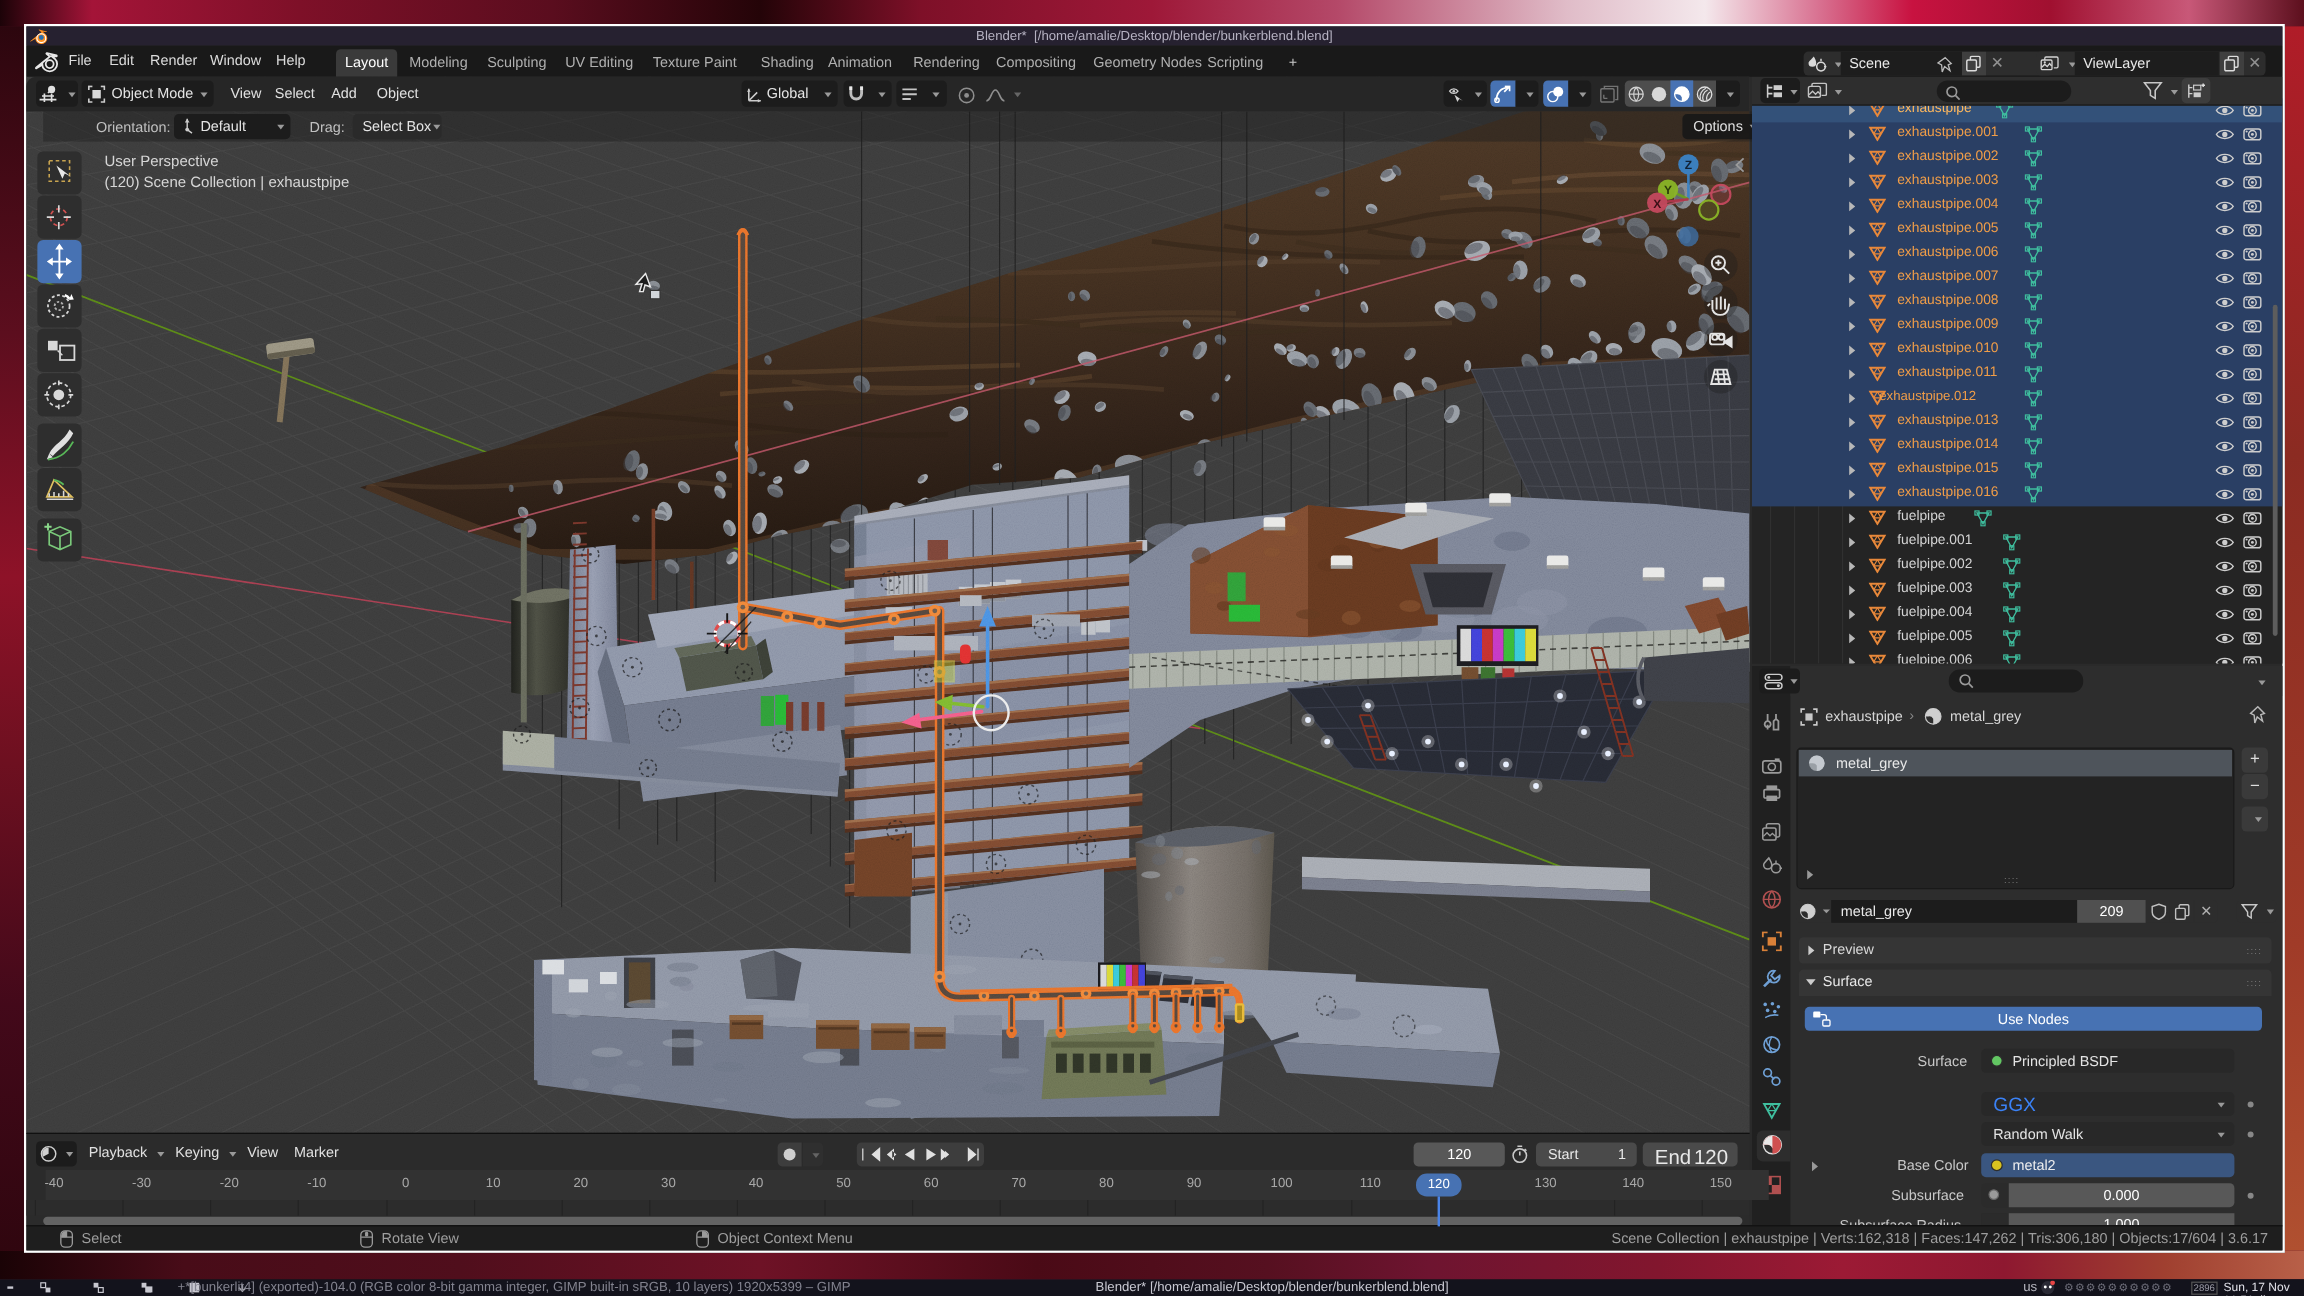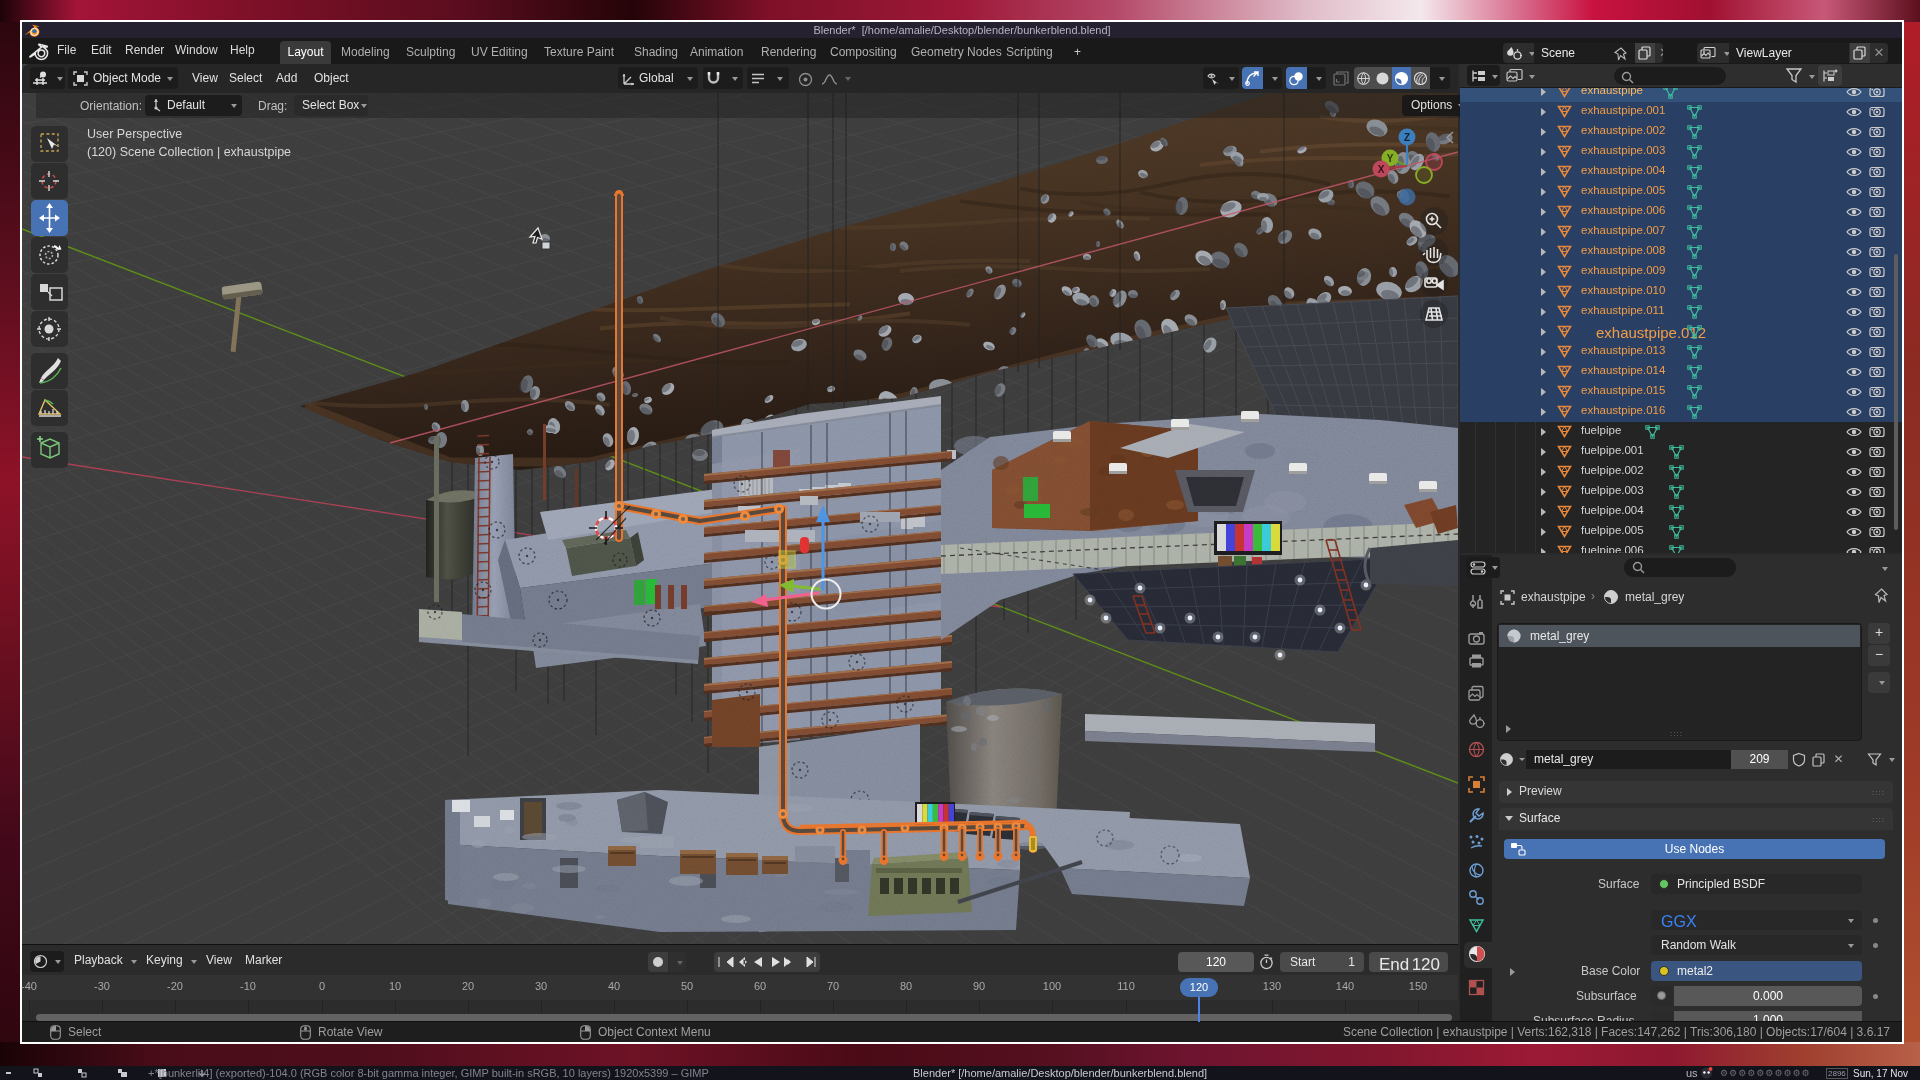--- a/index.html
+++ b/index.html
@@ -93,21 +93,21 @@
     <span class="tab" style="left:384px">Sculpting</span>
     <span class="tab" style="left:449px">UV Editing</span>
     <span class="tab" style="left:522px">Texture Paint</span>
     <span class="tab" style="left:612px">Shading</span>
     <span class="tab" style="left:668px">Animation</span>
     <span class="tab" style="left:739px">Rendering</span>
     <span class="tab" style="left:808px">Compositing</span>
     <span class="tab" style="left:889px">Geometry Nodes</span>
     <span class="tab" style="left:984px">Scripting</span>
     <span class="tab" style="left:1052px;color:#c8c8c8">+</span>
-    <div class="abs" style="left:1481px;top:5px;width:160px;height:20px;background:#2d2d2d;border-radius:4px;overflow:hidden">
+    <div class="abs" style="left:1481px;top:5px;width:208px;height:20px;background:#2d2d2d;border-radius:4px;overflow:hidden">
       <svg class="abs" style="left:3px;top:2px" width="17" height="16" viewBox="0 0 17 16">
           <path d="M5.5 2 C7 4.5 7.5 6 7.5 7.5 A3.2 3.2 0 0 1 1.1 7.5 C1.1 6 3.5 4.5 5.5 2Z" fill="#d8d8d8"></path>
           <circle cx="11.5" cy="10.5" r="3.6" fill="none" stroke="#d8d8d8" stroke-width="1.3"></circle>
           <path d="M11.5 4 v2 M14 10.5 h2" stroke="#d8d8d8" stroke-width="1.2"></path>
         </svg>
       <span class="chev" style="position:absolute;left:22px;top:9px"></span>
       <div class="abs" style="left:31px;top:0;width:101px;height:20px;background:#1d1d1d;color:#e8e8e8;font-size:12px;line-height:20px;padding-left:7px">Scene</div>
       <svg class="abs" style="left:110px;top:3px" width="15" height="15" viewBox="0 0 15 15">
           <path d="M8 2 L13 7 L10.5 8 L12 13 L7.5 9.5 L5.5 14 L5 8 L2 6.5 Z" fill="none" stroke="#b9b9b9" stroke-width="1.1"></path>
         </svg>
@@ -2123,21 +2123,21 @@
         <rect x="1" y="2.5" width="14" height="9" rx="2" fill="none" stroke="#cdcdcd" stroke-width="1.2"></rect>
         <circle cx="8" cy="7" r="3.2" fill="none" stroke="#cdcdcd" stroke-width="1.2"></circle>
         <circle cx="8" cy="7" r="1.2" fill="#cdcdcd"></circle>
         <circle cx="3.2" cy="4.6" r="0.9" fill="#cdcdcd"></circle>
       </svg>
       <div class="abs" style="left:81px;top:264px;width:0;height:0;border-top:4px solid transparent;border-bottom:4px solid transparent;border-left:5px solid #b8b8b8"></div>
       <svg class="abs" style="left:97px;top:261px" width="15" height="13" viewBox="0 0 15 13">
         <path d="M1.5 1.5 h12 L7.5 11.5 Z" fill="none" stroke="#e8883a" stroke-width="1.6"></path>
         <path d="M4.5 6.5 h6 M7.5 1.5 L4.5 6.5 M7.5 1.5 L10.5 6.5" stroke="#e8883a" stroke-width="1"></path>
       </svg>
-      <span class="abs" style="left:136px;top:260px;font-size:15px;color:#f09d48">exhaustpipe.012</span>
+      <span class="abs" style="left:106px;top:260px;font-size:11px;color:#f09d48">exhaustpipe.012</span>
       <svg class="abs" style="left:227.0px;top:261px" width="15" height="14" viewBox="0 0 15 14">
         <path d="M2.5 2.5 h10 L7.5 11.5 Z" fill="none" stroke="#3fbf9f" stroke-width="1.1"></path>
         <rect x="0.8" y="0.8" width="3.4" height="3.4" fill="none" stroke="#3fbf9f" stroke-width="1"></rect>
         <rect x="10.8" y="0.8" width="3.4" height="3.4" fill="none" stroke="#3fbf9f" stroke-width="1"></rect>
         <rect x="5.8" y="9.8" width="3.4" height="3.4" fill="none" stroke="#3fbf9f" stroke-width="1"></rect>
       </svg>
       <svg class="abs" style="left:386px;top:262px" width="16" height="12" viewBox="0 0 16 12">
         <path d="M1 6 C4 1.5 12 1.5 15 6 C12 10.5 4 10.5 1 6 Z" fill="none" stroke="#cdcdcd" stroke-width="1.2"></path>
         <circle cx="8" cy="6" r="2.2" fill="#cdcdcd"></circle>
       </svg>
@@ -2653,21 +2653,21 @@
         <path d="M7.5 9 V5.6 M5.5 1.2 h4 M11.5 3.5 l1.5 1.5" stroke="#c9c9c9" stroke-width="1.3" fill="none"></path>
       </svg>
     <div class="abs" style="left:1258px;top:7px;width:84px;height:20px;background:#4a4a4a;border-radius:4px;font-size:12px;color:#e8e8e8">
         <span class="abs" style="left:10px;top:3px">Start</span>
         <span class="abs" style="right:9px;top:3px">1</span>
       </div>
     <div class="abs" style="left:1347px;top:7px;width:79px;height:20px;background:#4a4a4a;border-radius:4px;font-size:17px;color:#e8e8e8">
         <span class="abs" style="left:10px;top:3px">End</span>
         <span class="abs" style="right:8px;top:3px">120</span>
       </div>
-    <div class="abs" id="ruler" style="left:0;top:30px;width:1436px;height:25px;background:#323232;font-size:11px;color:#a8a8a8">
+    <div class="abs" id="ruler" style="left:16px;top:30px;width:1436px;height:25px;background:#323232;font-size:11px;color:#a8a8a8">
         <span class="abs" style="left:-13px;top:5px;width:40px;text-align:center">-40</span>
         <span class="abs" style="left:60px;top:5px;width:40px;text-align:center">-30</span>
         <span class="abs" style="left:133px;top:5px;width:40px;text-align:center">-20</span>
         <span class="abs" style="left:206px;top:5px;width:40px;text-align:center">-10</span>
         <span class="abs" style="left:280px;top:5px;width:40px;text-align:center">0</span>
         <span class="abs" style="left:353px;top:5px;width:40px;text-align:center">10</span>
         <span class="abs" style="left:426px;top:5px;width:40px;text-align:center">20</span>
         <span class="abs" style="left:499px;top:5px;width:40px;text-align:center">30</span>
         <span class="abs" style="left:572px;top:5px;width:40px;text-align:center">40</span>
         <span class="abs" style="left:645px;top:5px;width:40px;text-align:center">50</span>

